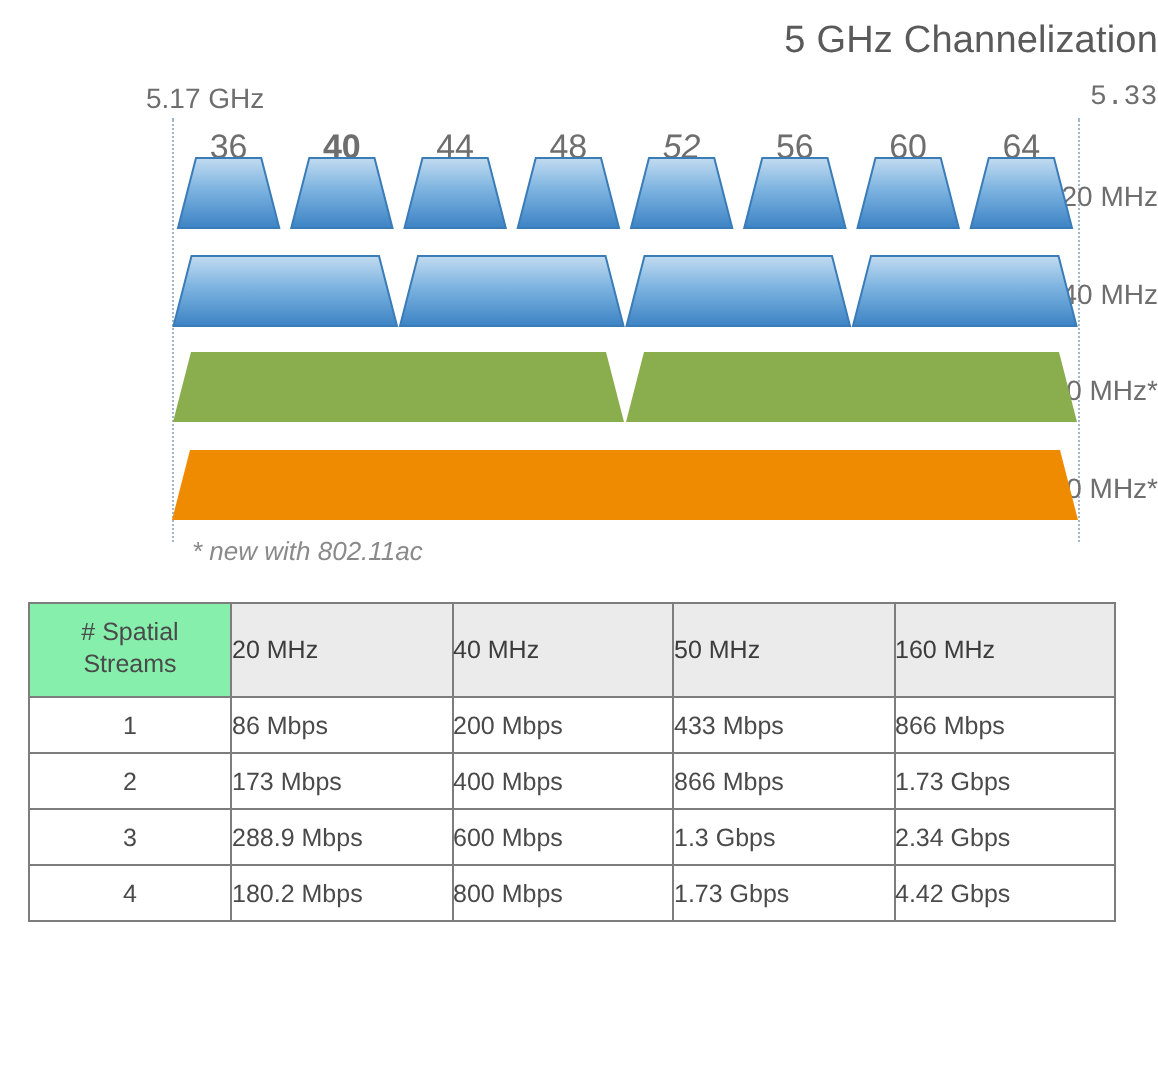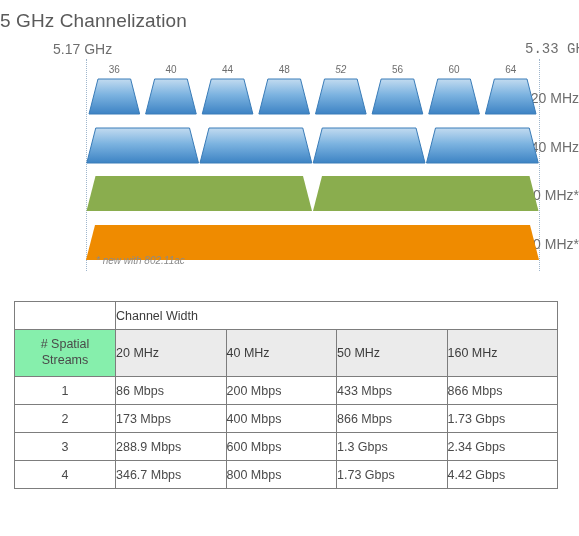--- a/index.html
+++ b/index.html
@@ -15,59 +15,60 @@
     overflow: hidden;
     position: relative;
   }
 
   
   .chart-title {
     position: absolute;
     left: 0;
     top: 10px;
     width: 579px;
-    text-align: left;
+    text-align: right;
     font-size: 19px;
     color: #5a5a5a;
     letter-spacing: 0.1px;
   }
 
   
   .diagram {
     position: absolute;
     left: 0;
     top: 0;
     width: 579px;
     height: 292px;
   }
 
   .ghz-label {
     position: absolute;
     font-size: 14px;
     color: #6e6e6e;
     top: 41px;
     white-space: nowrap;
+    margin-left: 20px;
   }
   .ghz-left  { left: 53px; }
   .ghz-right { left: 525px; font-family: Liberation Mono, monospace; }
 
   .guide {
     position: absolute;
     top: 59px;
     height: 212px;
     width: 0;
     border-left: 1px dotted #9fb6cd;
   }
   .guide-left  { left: 86px; }
   .guide-right { left: 539px; }
 
   .chan-num {
     position: absolute;
     top: 64px;
-    font-size: 10px;
+    font-size: 17px;
     color: #6e6e6e;
     text-align: center;
     width: 40px;
   }
 
   .row-label {
     position: absolute;
     right: 0;
     width: 78px;
     text-align: right;
@@ -82,22 +83,22 @@
 
   .band-svg {
     position: absolute;
     left: 0;
     top: 0;
   }
 
   .footnote {
     position: absolute;
     left: 96px;
-    top: 255px;
-    font-size: 10px;
+    top: 268px;
+    font-size: 13px;
     color: #8a8a8a;
     font-style: italic;
     text-align: right;
   }
 
   
   .rate-table {
     position: absolute;
     left: 14px;
     top: 301px;
@@ -151,21 +152,21 @@
 <div class="diagram">
 
   <div class="ghz-label ghz-left">5.17 GHz</div>
   <div class="ghz-label ghz-right">5.33 GHz</div>
 
   <div class="guide guide-left"></div>
   <div class="guide guide-right"></div>
 
   <div id="chan-nums">
       <div class="chan-num" style="left: 94.3125px;">36</div>
-      <div class="chan-num" style="left: 150.938px;">40</div>
+      <div class="chan-num" style="left: 150.938px; font-weight: bold;">40</div>
       <div class="chan-num" style="left: 207.562px;">44</div>
       <div class="chan-num" style="left: 264.188px;">48</div>
       <div class="chan-num" style="left: 320.812px; font-style: italic;">52</div>
       <div class="chan-num" style="left: 377.438px;">56</div>
       <div class="chan-num" style="left: 434.062px;">60</div>
       <div class="chan-num" style="left: 490.688px;">64</div>
     </div>
 
   <div class="row-label rl-20">20 MHz</div>
   <div class="row-label rl-40">40 MHz</div>
@@ -198,24 +199,20 @@
         <path d="M 86 260 L 95 225 L 530 225 L 539 260 Z" fill="#ef8b00" stroke="none"></path>
       </g>
   </svg>
 
   <div class="footnote">* new with 802.11ac</div>
 </div>
 
 <table class="rate-table">
   <tbody>
     <tr>
-      <td class="blank-corner"></td>
-      <td class="cw-title cell-pad" colspan="4">Channel Width</td>
-    </tr>
-    <tr>
       <td class="hdr-streams cell-pad col-stream">
         <span># Spatial</span><br>
         <span>Streams</span>
       </td>
       <td class="hdr cell-pad">20 MHz</td>
       <td class="hdr cell-pad">40 MHz</td>
       <td class="hdr cell-pad">50 MHz</td>
       <td class="hdr cell-pad">160 MHz</td>
     </tr>
 
@@ -235,19 +232,19 @@
     </tr>
     <tr class="data-row">
       <td class="cell-pad num col-stream">3</td>
       <td class="cell-pad">288.9 Mbps</td>
       <td class="cell-pad">600 Mbps</td>
       <td class="cell-pad">1.3 Gbps</td>
       <td class="cell-pad">2.34 Gbps</td>
     </tr>
     <tr class="data-row">
       <td class="cell-pad num col-stream">4</td>
-      <td class="cell-pad">346.7 Mbps</td>
+      <td class="cell-pad">180.2 Mbps</td>
       <td class="cell-pad">800 Mbps</td>
       <td class="cell-pad">1.73 Gbps</td>
       <td class="cell-pad">4.42 Gbps</td>
     </tr>
   </tbody>
 </table>
 
 </body></html>

